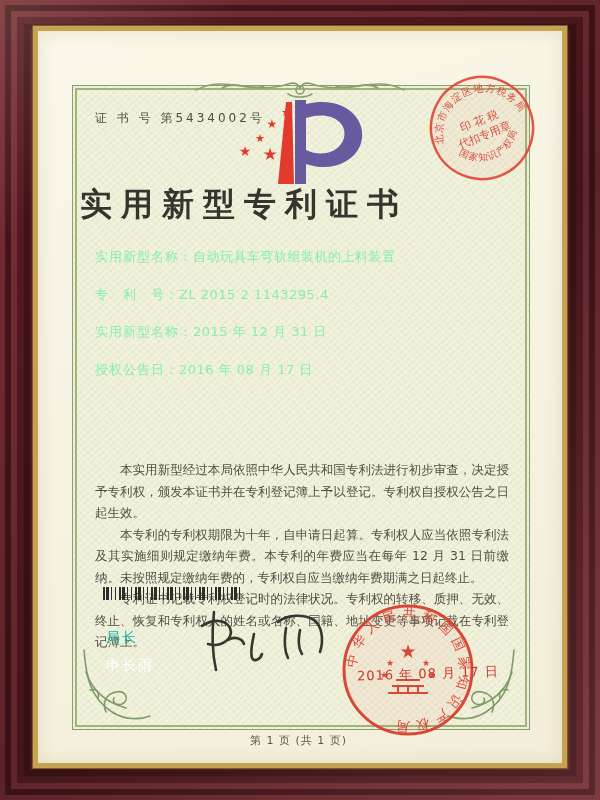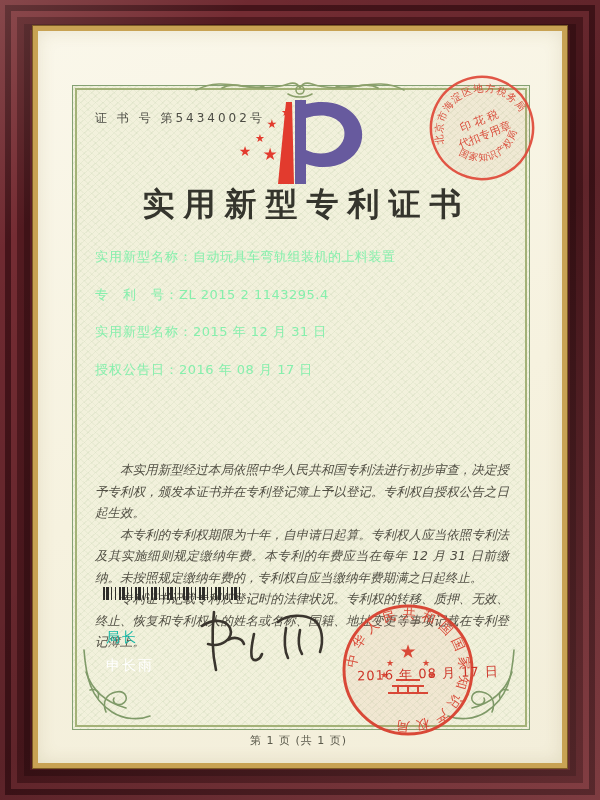--- a/index.html
+++ b/index.html
@@ -33,32 +33,32 @@
 
   .ornament-top{position:absolute;left:50%;top:70px;transform:translateX(-50%);}
   .flourish{position:absolute;}
   .flourish.left{left:76px;top:646px;}
   .flourish.right{left:444px;top:646px;transform:scaleX(-1);}
 
   
   .cert-number{position:absolute;left:95px;top:110px;font-size:12px;
     color:#4c4c44;letter-spacing:3px;}
   .logo{position:absolute;left:228px;top:94px;}
-  .patent-title{position:absolute;left:80px;right:67px;top:183px;text-align:center;
+  .patent-title{position:absolute;left:80px;right:67px;top:183px;
     font-family:Liberation Mono, monospace;font-weight:bold;
     font-size:32px;letter-spacing:9px;color:#35352d;}
 
   .fields{position:absolute;left:95px;top:249px;width:414px;}
   .field-row{font-size:13px;line-height:16px;color:#86efac;margin-bottom:21.5px;
     white-space:nowrap;}
   .field-row .lbl{letter-spacing:1px;}
   .field-row .val{letter-spacing:.5px;}
 
   .legal{position:absolute;left:95px;top:459px;width:414px;font-size:12.5px;
-    line-height:21.5px;color:#514f44;text-align:justify;font-style:italic;}
+    line-height:21.5px;color:#514f44;text-align:justify;}
   .legal p{margin:0;text-indent:2em;}
 
   .barcode{position:absolute;left:103px;top:587px;width:138px;height:13px;
     background:repeating-linear-gradient(90deg,
       #2e2d2a 0 2px,transparent 2px 3px,#2e2d2a 3px 6px,transparent 6px 8px,
       #2e2d2a 8px 9px,transparent 9px 12px,#2e2d2a 12px 13px,transparent 13px 16px);}
 
   .director-title{position:absolute;left:106px;top:629px;font-size:14px;color:#14b8a6;
     letter-spacing:2px;}
   .director-name{position:absolute;left:106px;top:657px;font-size:14px;color:#ffffff;

